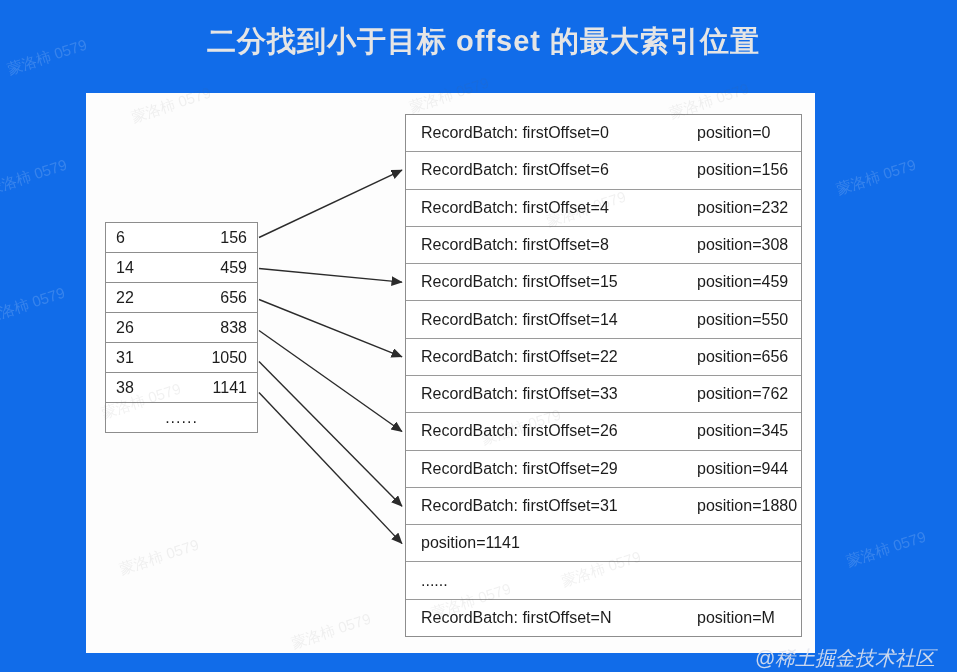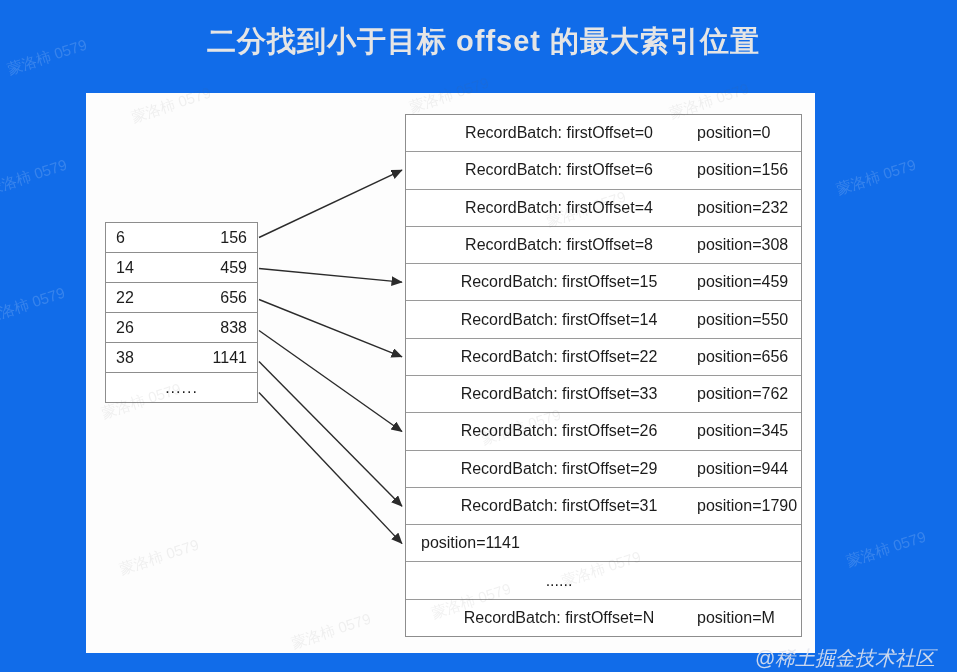--- a/index.html
+++ b/index.html
@@ -38,21 +38,21 @@
   
   .log-list{
     position:absolute;left:319px;top:21px;width:397px;height:523px;
     display:flex;flex-direction:column;
     border:1px solid #8d8d8d;box-sizing:border-box;background:#fff;
   }
   .lg-row{
     flex:1;box-sizing:border-box;
     border-top:1px solid #9a9a9a;
     display:flex;align-items:center;padding-left:15px;
-    font-size:16px;color:#1c1c1c;background:#fff;text-align:center;
+    font-size:16px;color:#1c1c1c;background:#fff;
   }
   .lg-row:first-child{border-top:none;}
   .lg-label{width:276px;flex:none;}
   .lg-pos{flex:none;}
   
   .wm{
     position:absolute;font-size:15px;white-space:nowrap;
     transform:rotate(-18deg);pointer-events:none;z-index:6;
   }
   .wm.light{color:rgba(255,255,255,0.16);}
@@ -97,20 +97,24 @@
       </div>
       <div class="ix-row">
         <span>22</span>
         <span>656</span>
       </div>
       <div class="ix-row">
         <span>26</span>
         <span>838</span>
       </div>
       <div class="ix-row">
+        <span>31</span>
+        <span>1050</span>
+      </div>
+      <div class="ix-row">
         <span>38</span>
         <span>1141</span>
       </div>
       <div class="ix-row center">
         <span>......</span>
       </div>
     </div>
 
   <div class="log-list" id="log-list">
       <div class="lg-row">
@@ -148,21 +152,21 @@
       <div class="lg-row">
         <span class="lg-label">RecordBatch: firstOffset=26</span>
         <span class="lg-pos">position=345</span>
       </div>
       <div class="lg-row">
         <span class="lg-label">RecordBatch: firstOffset=29</span>
         <span class="lg-pos">position=944</span>
       </div>
       <div class="lg-row">
         <span class="lg-label">RecordBatch: firstOffset=31</span>
-        <span class="lg-pos">position=1790</span>
+        <span class="lg-pos">position=1880</span>
       </div>
       <div class="lg-row">
         <span class="lg-pos">position=1141</span>
       </div>
       <div class="lg-row">
         <span class="lg-label">......</span>
       </div>
       <div class="lg-row">
         <span class="lg-label">RecordBatch: firstOffset=N</span>
         <span class="lg-pos">position=M</span>

